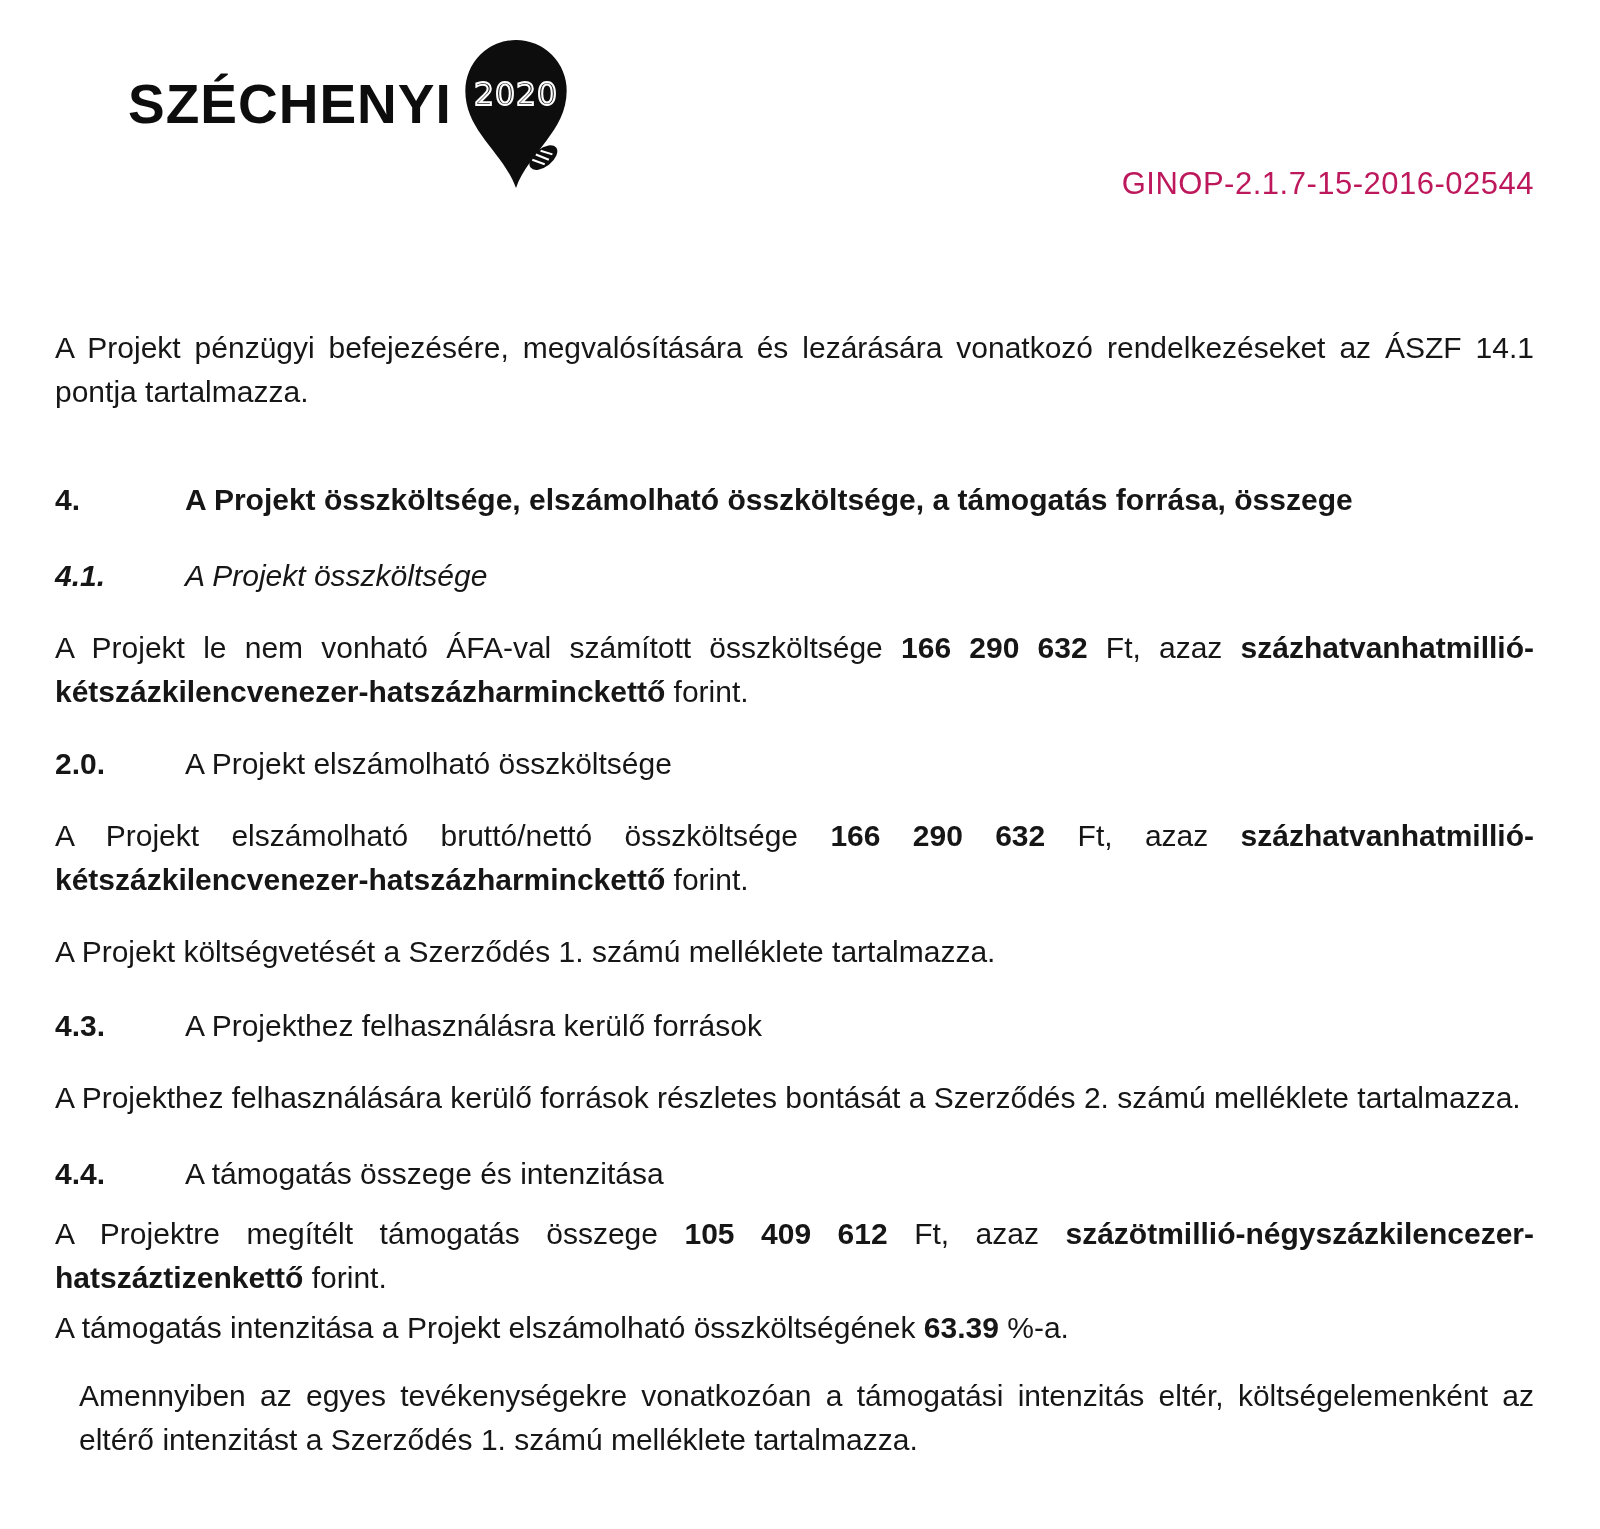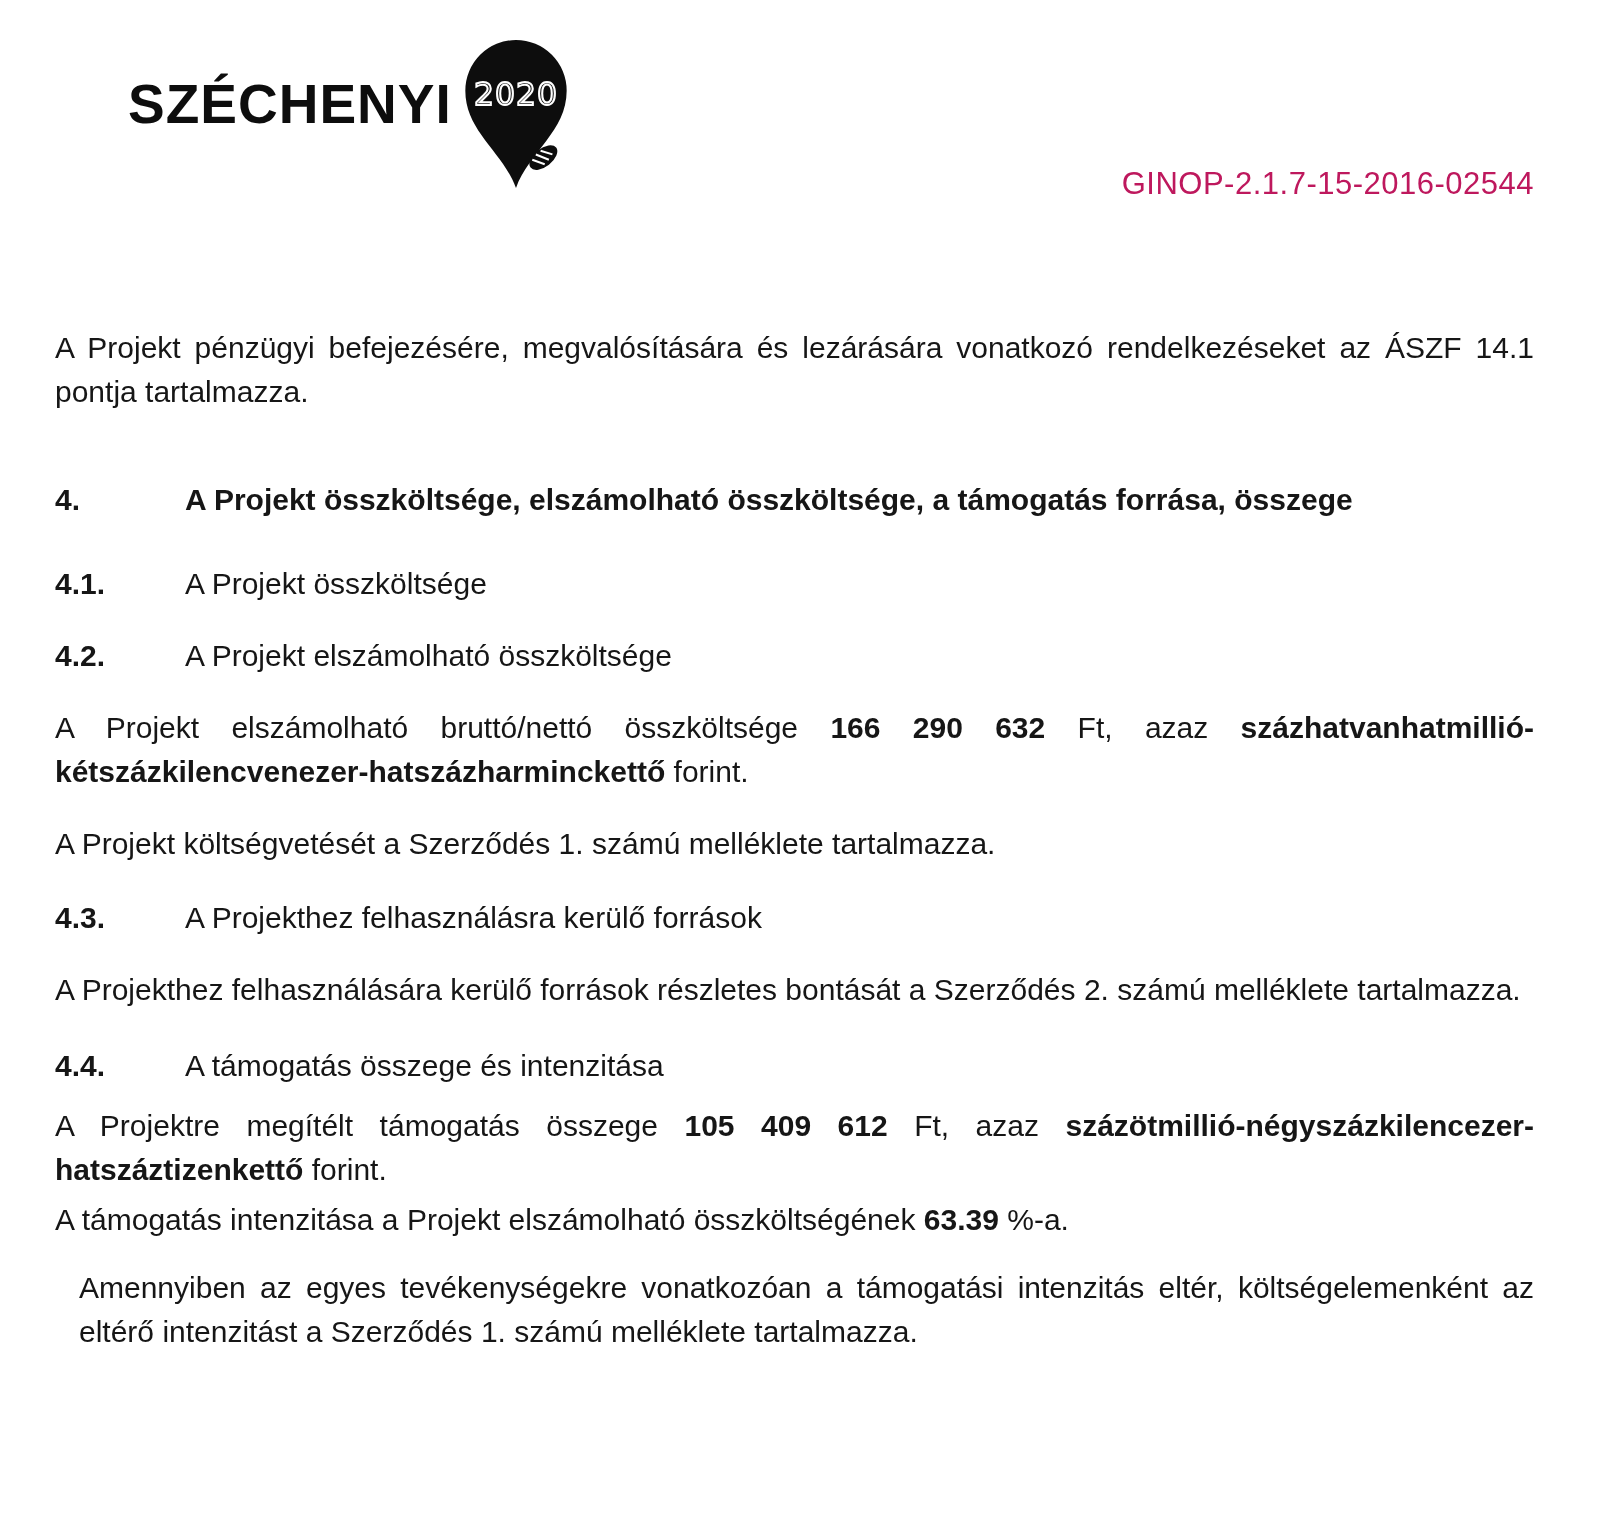--- a/index.html
+++ b/index.html
@@ -37,21 +37,21 @@
   .content { padding: 0 66px 0 55px; font-size: 30px; line-height: 44px; }
   .para { margin: 0; }
   .justify { text-align: justify; }
   .heading { display: flex; }
   .heading .num { width: 130px; flex-shrink: 0; font-weight: bold; }
   .heading .title { font-weight: bold; }
   .heading.sub .title { font-weight: normal; }
   b { font-weight: bold; text-align: right; }
   #intro   { margin-top: 96px; }
   #h4      { margin-top: 64px; }
-  #h41     { margin-top: 40px; }
+  #h41     { margin-top: 32px; font-style: italic; }
   #p41     { margin-top: 28px; }
   #h42     { margin-top: 28px; }
   #p42     { margin-top: 28px; }
   #note42  { margin-top: 28px; }
   #h43     { margin-top: 30px; }
   #p43     { margin-top: 28px; }
   #h44     { margin-top: 32px; }
   #p44a    { margin-top: 16px; }
   #p44b    { margin-top: 6px; }
   #p44c    { margin-top: 24px; margin-left: 24px; }
@@ -87,23 +87,24 @@
     <div class="heading" id="h4">
       <span class="num">4.</span>
       <span class="title">A Projekt összköltsége, elszámolható összköltsége, a támogatás forrása, összege</span>
     </div>
 
     <div class="heading sub" id="h41">
       <span class="num">4.1.</span>
       <span class="title">A Projekt összköltsége</span>
     </div>
 
+    <p class="para justify" id="p41"><span>A Projekt le nem vonható ÁFA-val számított összköltsége </span><b>166&nbsp;290&nbsp;632</b><span> Ft, azaz </span><b>százhatvanhatmillió-kétszázkilencvenezer-hatszázharminckettő</b><span> forint.</span></p>
 
     <div class="heading sub" id="h42">
-      <span class="num">4.2.</span>
+      <span class="num">2.0.</span>
       <span class="title">A Projekt elszámolható összköltsége</span>
     </div>
 
     <p class="para justify" id="p42"><span>A Projekt elszámolható bruttó/nettó összköltsége </span><b>166&nbsp;290&nbsp;632</b><span> Ft, azaz </span><b>százhatvanhatmillió-kétszázkilencvenezer-hatszázharminckettő</b><span> forint.</span></p>
 
     <p class="para" id="note42">A Projekt költségvetését a Szerződés 1. számú melléklete tartalmazza.</p>
 
     <div class="heading sub" id="h43">
       <span class="num">4.3.</span>
       <span class="title">A Projekthez felhasználásra kerülő források</span>

